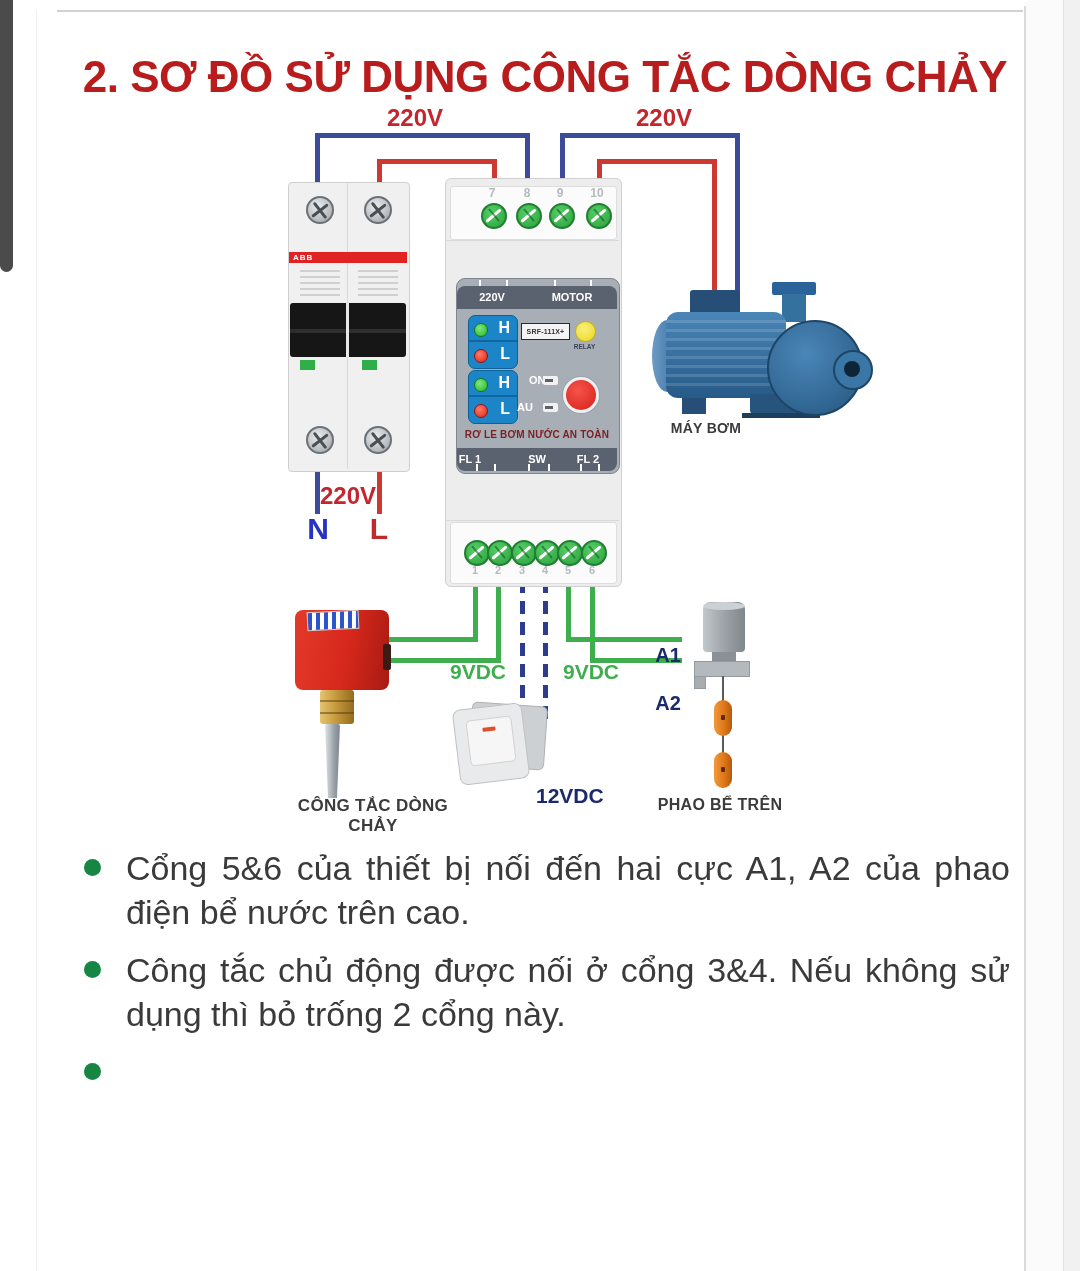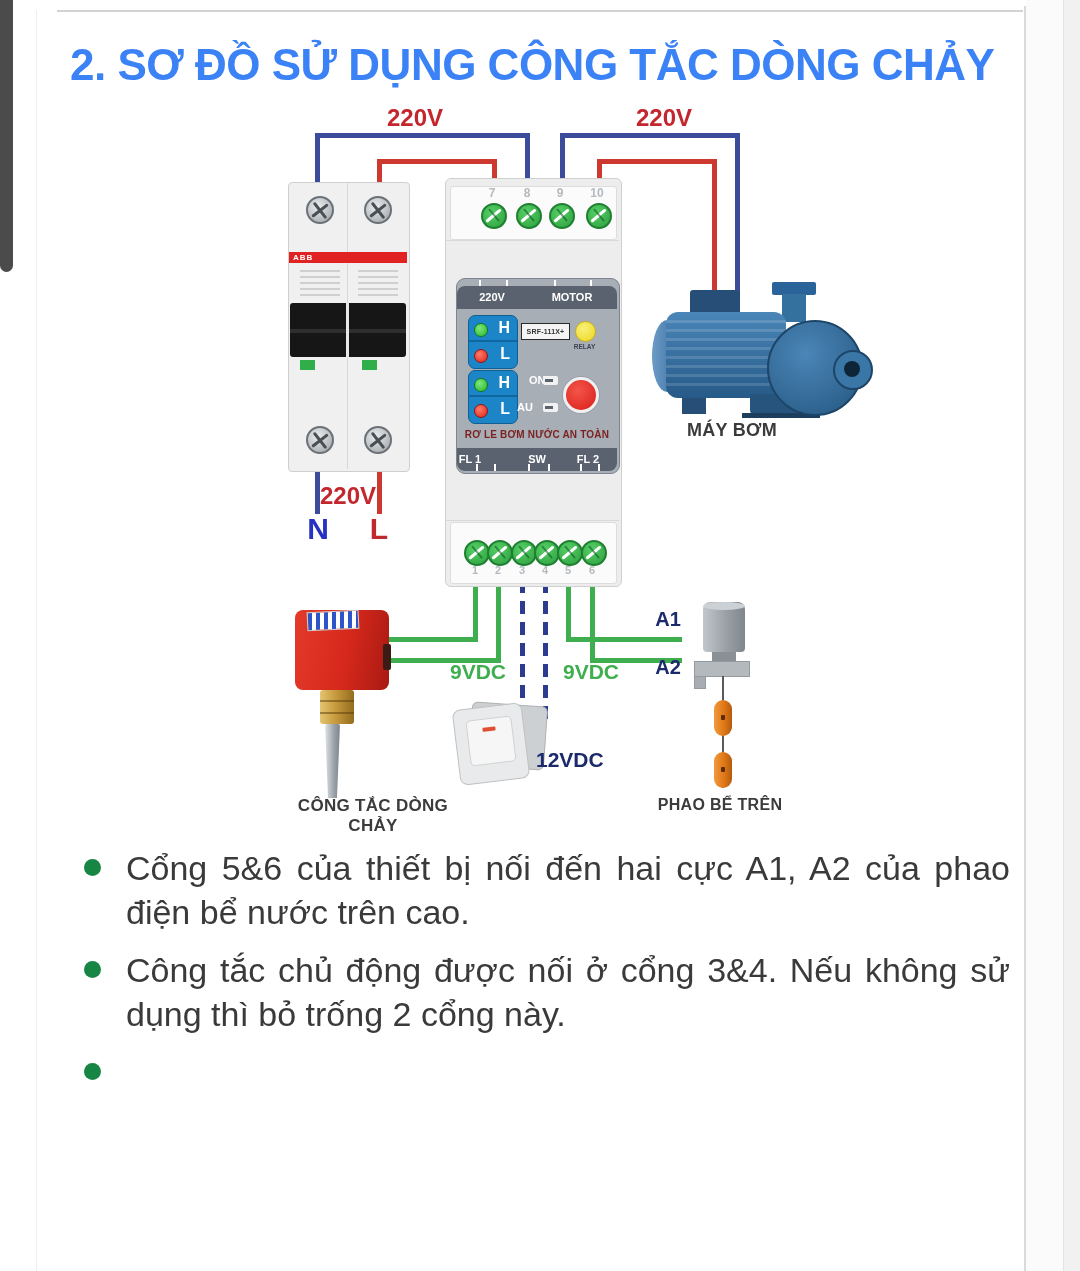--- a/index.html
+++ b/index.html
@@ -9,32 +9,32 @@
 
   
   .dark-strip{left:0;top:0;width:13px;height:272px;background:#4b4b4b;border-radius:0 0 7px 7px;}
   .top-hairline{left:57px;top:10px;width:966px;height:2px;background:#d2d2d2;}
   .left-hairline{left:36px;top:10px;width:1px;height:1261px;background:#efefef;}
   .right-border{left:1024px;top:6px;width:2px;height:1265px;background:#dadada;}
   .right-gutter{left:1026px;top:0;width:37px;height:1271px;background:#fbfbfb;}
   .right-border2{left:1063px;top:0;width:1px;height:1271px;background:#e4e4e4;}
   .right-outer{left:1064px;top:0;width:16px;height:1271px;background:#f1f1f1;}
 
-  .title{left:70px;top:40px;width:950px;font-size:44px;font-weight:bold;color:#3b82f6;
-         letter-spacing:-0.5px;white-space:nowrap;}
+  .title{left:70px;top:52px;width:950px;font-size:44px;font-weight:bold;color:#b91c1c;
+         letter-spacing:-0.5px;white-space:nowrap;text-align:center;}
 
   
   .wire{position:absolute;}
   .wb{background:#3c4b9a;}
   .wr{background:#cd3830;}
   .wg{background:#3fae4e;}
   .wd{background:repeating-linear-gradient(to bottom,#2d3c8e 0 13px,rgba(0,0,0,0) 13px 21px);}
 
   .lbl-220{position:absolute;width:62px;text-align:center;font-size:24px;font-weight:bold;color:#c3262c;}
-  .lbl-navy{position:absolute;font-size:20px;font-weight:bold;color:#1b2a6b;}
+  .lbl-navy{position:absolute;font-size:20px;font-weight:bold;color:#1b2a6b;margin-top:36px;}
   .lbl-9vdc{position:absolute;width:58px;text-align:center;font-size:21px;font-weight:bold;color:#3fae4e;}
   .dev-label{position:absolute;text-align:center;font-weight:bold;color:#3b3b3b;font-size:17px;letter-spacing:0.3px;}
 
   
   .brk-body{left:288px;top:182px;width:120px;height:288px;background:#f0f0f0;border:1px solid #cfcfcf;border-radius:4px;}
   .brk-seam{left:347px;top:183px;width:1px;height:286px;background:#d8d8d8;}
   .screw{position:absolute;width:24px;height:24px;border-radius:50%;}
   .screw-gray{background:radial-gradient(circle at 40% 35%,#eceeef,#9aa0a5);border:2px solid #6b7177;}
   .screw-gray::before,.screw-gray::after{content:"";position:absolute;left:8%;top:44%;width:84%;height:3px;
       background:#4a4f54;border-radius:2px;}
@@ -299,21 +299,21 @@
     <div class="pmp-motor">
       <div class="pmp-fins"></div>
     </div>
     <div class="pmp-foot1"></div>
     <div class="pmp-foot2"></div>
     <div class="pmp-base"></div>
     <div class="pmp-volute">
       <div class="pmp-inlet"></div>
     </div>
   </div>
-  <div class="dev-label" style="left:658px;top:420px;width:148px;font-size:18px">MÁY BƠM</div>
+  <div class="dev-label" style="left:632px;top:420px;width:148px;font-size:14px">MÁY BƠM</div>
 
   <div class="abs fsw">
     <div class="fsw-body"></div>
     <div class="fsw-label"></div>
     <div class="fsw-tab"></div>
     <div class="fsw-brass"></div>
     <div class="fsw-paddle"></div>
   </div>
   <div class="dev-label" style="left:275px;top:796px;width:196px">CÔNG TẮC DÒNG CHẢY</div>
 

